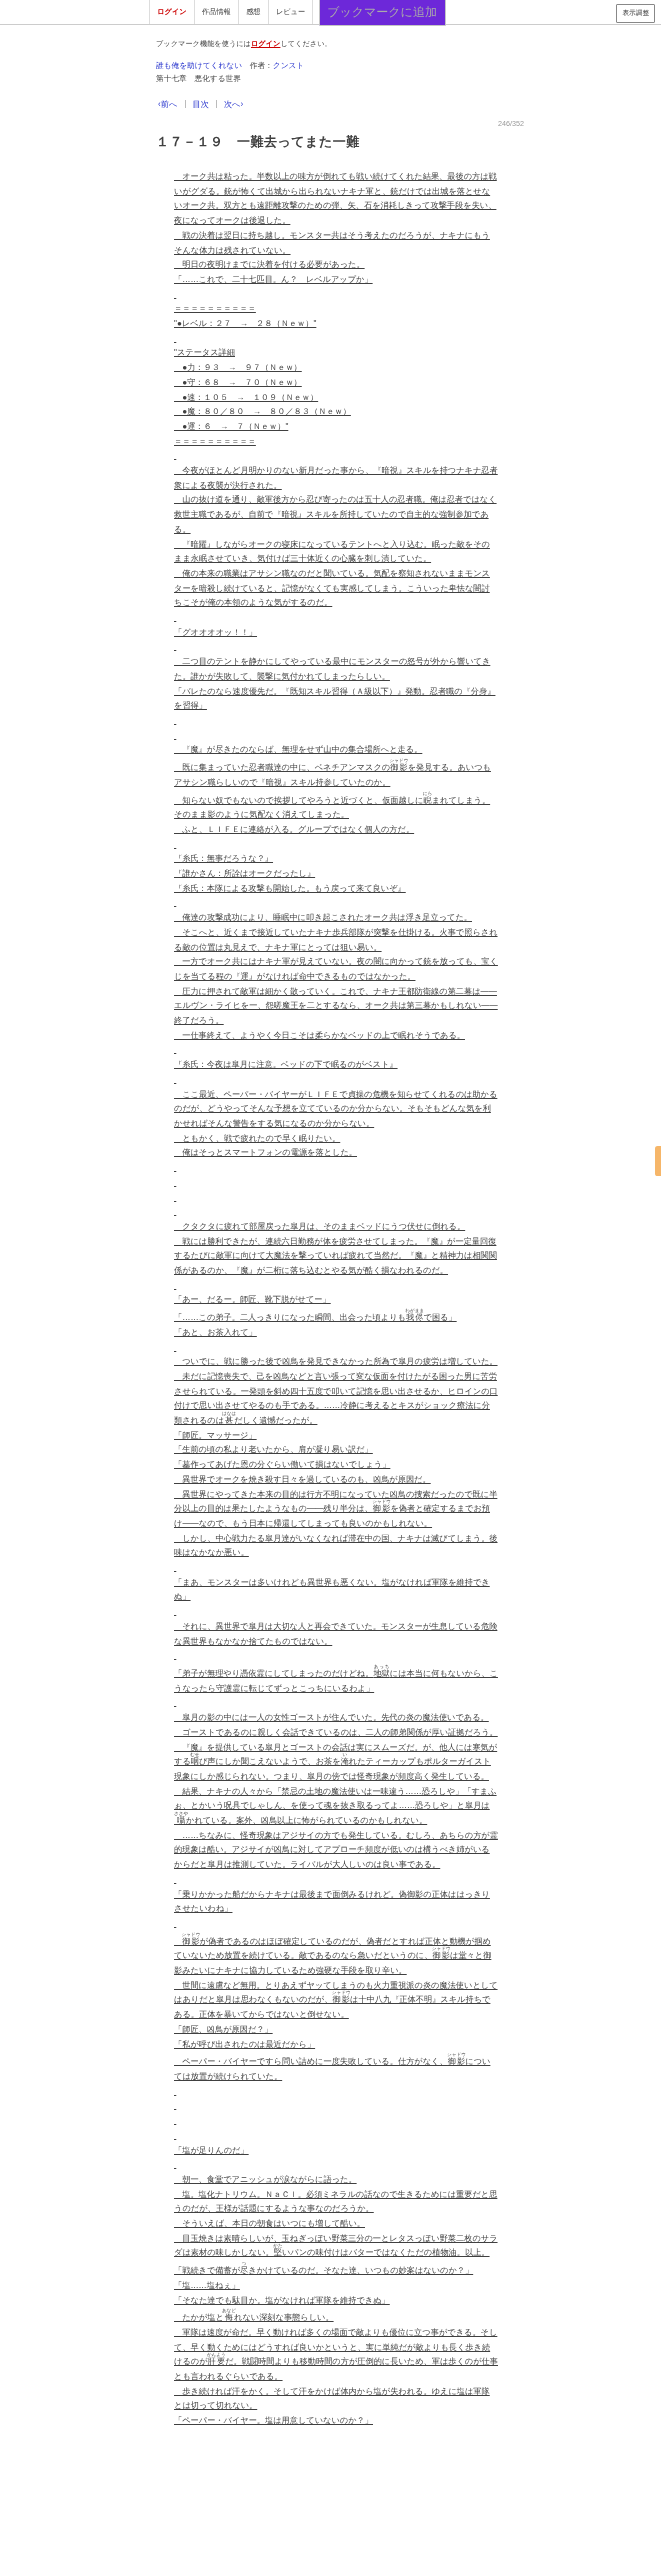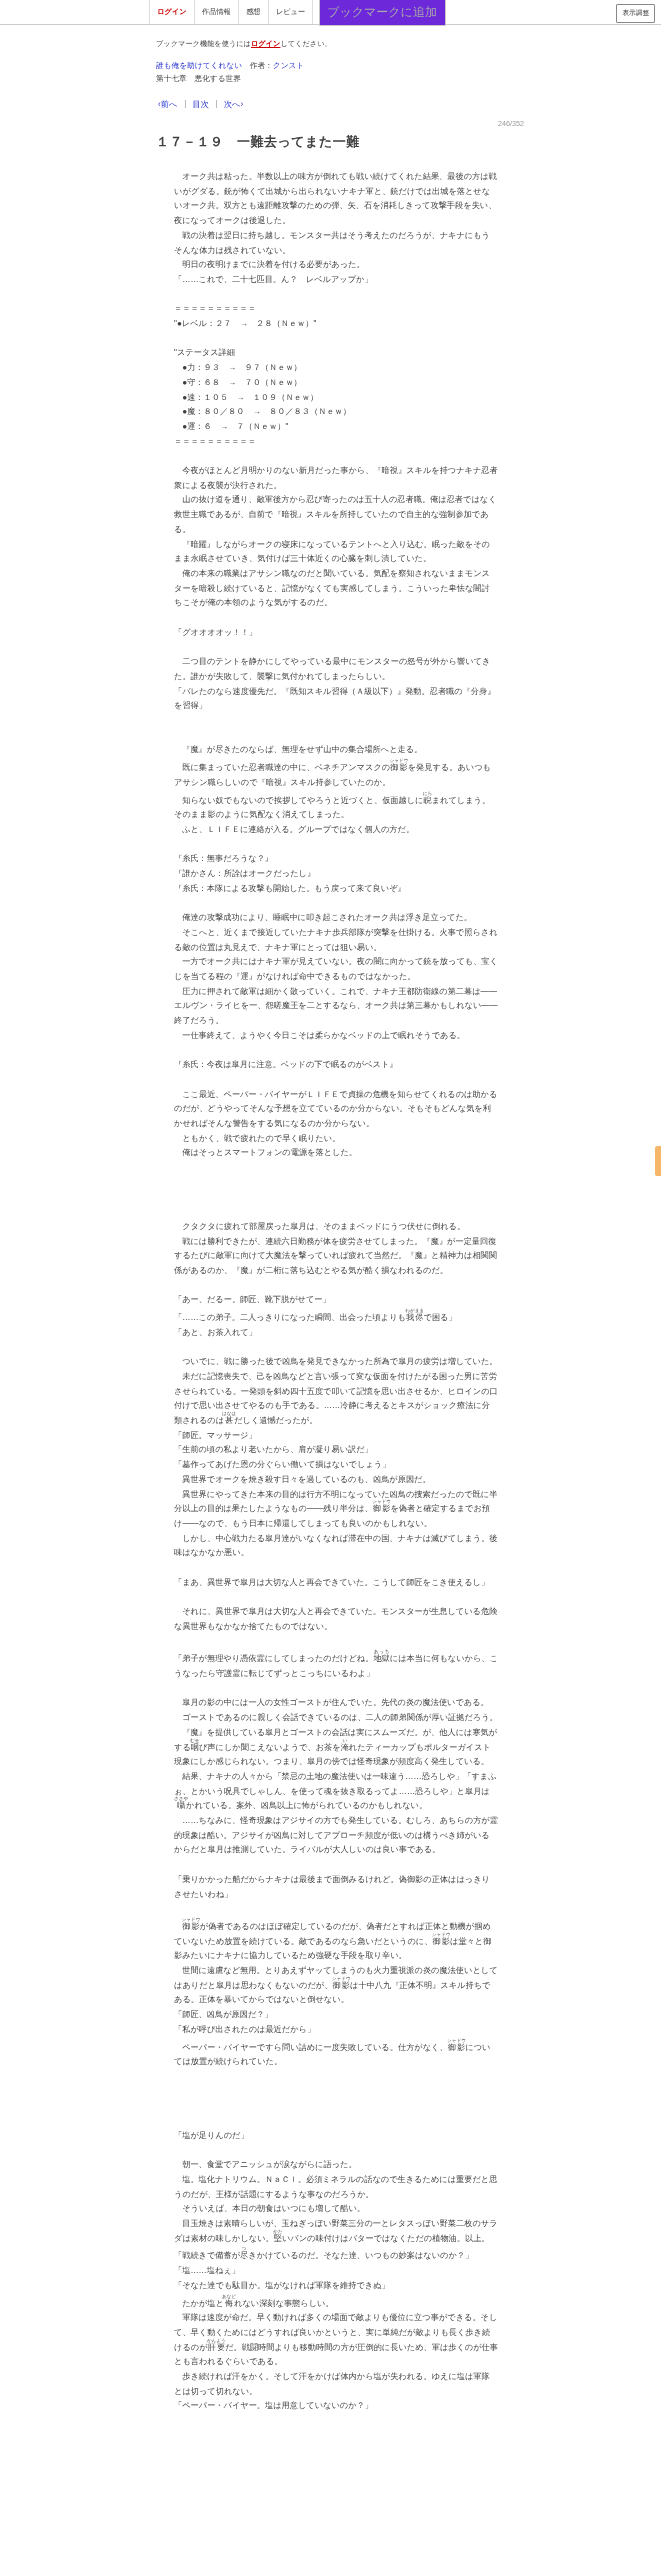--- a/index.html
+++ b/index.html
@@ -26,21 +26,21 @@
   .workinfo{margin:10.8px 0 0 156px;font-size:7.7px;line-height:12.4px;}
   .workinfo a{color:var(--link);text-decoration:none;}
   .workinfo .chapter{color:var(--text);}
   .pager{width:368px;margin:14px 0 0 156px;font-size:8.2px;}
   .pager a{color:var(--link);text-decoration:none;padding:0 2.1px;}
   .pager .sep{display:inline-block;width:0.5px;height:8.2px;background:#bbb;margin:0 5.2px;vertical-align:-1px;}
   .counter{width:368px;margin:9.3px 0 0 156px;text-align:right;color:var(--muted);font-size:7.2px;}
   .episode-title{width:368px;margin:5.2px 0 0 156px;font-size:13px;font-weight:bold;color:var(--text);letter-spacing:0.5px;}
 
   
-  .novel-body{margin:18.5px 0 0 174px;width:324px;font-size:8.2px;color:var(--text);}
+  .novel-body{margin:18.5px 0 0 174px;width:324px;font-size:8.2px;color:var(--text);text-decoration:underline;}
   .novel-body p{margin:0;line-height:14.7px;min-height:14.7px;overflow:visible;}
   ruby{ruby-position:over;}
   rt{font-size:4.6px;letter-spacing:0;}
 
   
   .side-tab{position:absolute;right:0;top:1146px;width:6.7px;height:30px;background:var(--tab);border-radius:2.6px 0 0 2.6px;opacity:.85;cursor:pointer;}
 </style>
 </head>
 <body>
 
@@ -137,21 +137,21 @@
       <p>&nbsp;</p>
       <p>　ついでに、戦に勝った後で凶鳥を発見できなかった所為で皐月の疲労は増していた。</p>
       <p>　未だに記憶喪失で、己を凶鳥などと言い張って変な仮面を付けたがる困った男に苦労させられている。一発頭を斜め四十五度で叩いて記憶を思い出させるか、ヒロインの口付けで思い出させてやるのも手である。……冷静に考えるとキスがショック療法に分類されるのは<ruby>甚<rt>はなは</rt></ruby>だしく遺憾だったが。</p>
       <p>「師匠。マッサージ」</p>
       <p>「生前の頃の私より老いたから、肩が凝り易い訳だ」</p>
       <p>「墓作ってあげた恩の分ぐらい働いて損はないでしょう」</p>
       <p>　異世界でオークを焼き殺す日々を過しているのも、凶鳥が原因だ。</p>
       <p>　異世界にやってきた本来の目的は行方不明になっていた凶鳥の捜索だったので既に半分以上の目的は果たしたようなもの——残り半分は、<ruby>御影<rt>シャドウ</rt></ruby>を偽者と確定するまでお預け——なので、もう日本に帰還してしまっても良いのかもしれない。</p>
       <p>　しかし、中心戦力たる皐月達がいなくなれば滞在中の国、ナキナは滅びてしまう。後味はなかなか悪い。</p>
       <p>&nbsp;</p>
-      <p>「まあ、異世界で皐月は大切な人と再会できていた。こうして師匠をこき使えるし」</p>
+      <p>「まあ、モンスターは多いけれども異世界も悪くない。塩がなければ軍隊を維持できぬ」</p>
       <p>&nbsp;</p>
       <p>　それに、異世界で皐月は大切な人と再会できていた。モンスターが生息している危険な異世界もなかなか捨てたものではない。</p>
       <p>&nbsp;</p>
       <p>「弟子が無理やり憑依霊にしてしまったのだけどね。<ruby>地獄<rt>あっち</rt></ruby>には本当に何もないから、こうなったら守護霊に転じてずっとこっちにいるわよ」</p>
       <p>&nbsp;</p>
       <p>　皐月の影の中には一人の女性ゴーストが住んでいた。先代の炎の魔法使いである。</p>
       <p>　ゴーストであるのに親しく会話できているのは、二人の師弟関係が厚い証拠だろう。</p>
       <p>　『魔』を提供している皐月とゴーストの会話は実にスムーズだ。が、他人には寒気がする<ruby>咽<rt>むせ</rt></ruby>び声にしか聞こえないようで、お茶を<ruby>淹<rt>い</rt></ruby>れたティーカップもポルターガイスト現象にしか感じられない。つまり、皐月の傍では怪奇現象が頻度高く発生している。</p>
       <p>　結果、ナキナの人々から「禁忌の土地の魔法使いは一味違う……恐ろしや」「すまふぉ、とかいう呪具でしゃしん、を使って魂を抜き取るってよ……恐ろしや」と皐月は<ruby>囁<rt>ささや</rt></ruby>かれている。案外、凶鳥以上に怖がられているのかもしれない。</p>
       <p>　……ちなみに、怪奇現象はアジサイの方でも発生している。むしろ、あちらの方が霊的現象は酷い。アジサイが凶鳥に対してアプローチ頻度が低いのは構うべき姉がいるからだと皐月は推測していた。ライバルが大人しいのは良い事である。</p>

